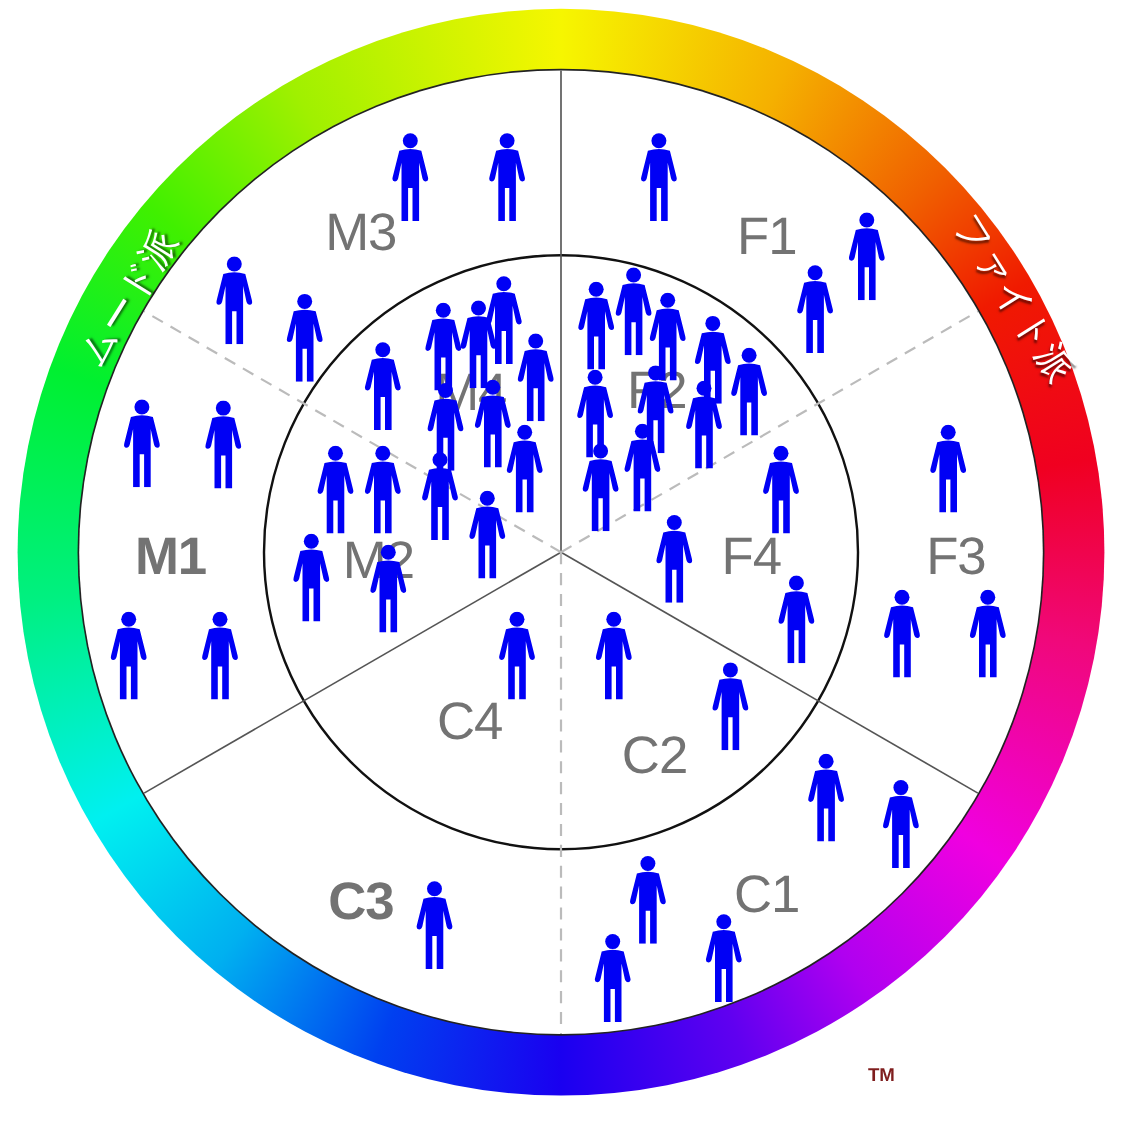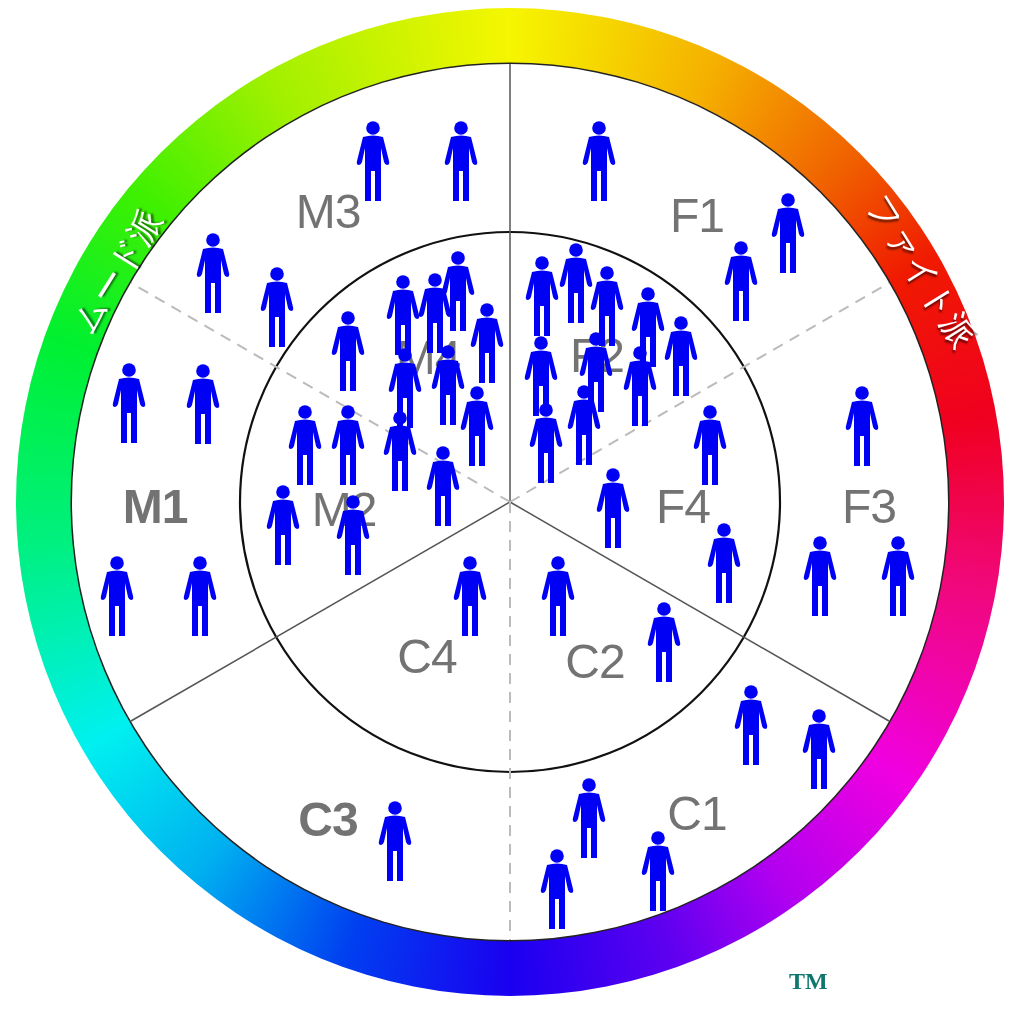--- a/index.html
+++ b/index.html
@@ -16,21 +16,21 @@
   }
   .ring-hole { position: absolute; border-radius: 50%; background: #fff;
                box-shadow: 0 0 0 1.5px #222; }
   svg.overlay { position: absolute; left: 0; top: 0; }
   .seg-label { position: absolute; font-size: 48px; color: #737373; transform: translate(-50%, -50%);
                letter-spacing: -1px; line-height: 1; white-space: nowrap; }
   .arc-label { position: absolute; color: #fff; font-size: 34px; font-family: "DejaVu Sans", sans-serif;
                text-shadow: 2px 2px 2px rgba(0,0,0,0.55); white-space: nowrap; line-height: 1;
                transform-origin: center center; }
   .person { position: absolute; width: 38px; height: 80px; }
-  .tm { position: absolute; left: 789px; top: 968px; font-weight: bold; font-size: 24px; color: #0f766e; font-family: Liberation Serif, serif; }
+  .tm { position: absolute; left: 789px; top: 968px; font-weight: bold; font-size: 17px; color: #7f1d1d; }
 </style>
 </head>
 <body>
 
 <div id="stage">
 
   <div class="ring" style="left:16px; top:8px; width:988px; height:988px;"></div>
   <div class="ring-hole" style="left:72px; top:64px; width:876px; height:876px;"></div>
 
   <svg class="overlay" width="1024" height="1022">
@@ -48,21 +48,21 @@
   <div id="seg-labels">
       <div class="seg-label" style="left: 155px; top: 507px; font-weight: bold;">M1</div>
       <div class="seg-label" style="left: 344px; top: 510px;">M2</div>
       <div class="seg-label" style="left: 328px; top: 212px;">M3</div>
       <div class="seg-label" style="left: 428px; top: 358px;">M4</div>
       <div class="seg-label" style="left: 697px; top: 216px;">F1</div>
       <div class="seg-label" style="left: 597px; top: 356px;">F2</div>
       <div class="seg-label" style="left: 869px; top: 507px; text-align: right;">F3</div>
       <div class="seg-label" style="left: 683px; top: 507px;">F4</div>
       <div class="seg-label" style="left: 697px; top: 814px;">C1</div>
-      <div class="seg-label" style="left: 595px; top: 662px;">C2</div>
+      <div class="seg-label" style="left: 595px; top: 688px;">C2</div>
       <div class="seg-label" style="left: 328px; top: 820px; font-weight: bold;">C3</div>
       <div class="seg-label" style="left: 427px; top: 657px;">C4</div>
     </div>
 
   <div id="people">
       <div class="person" title="M3" style="left: 354px; top: 121px;"><svg width="38" height="80" viewBox="0 0 38 80">
           <circle cx="19" cy="7" r="6.8" fill="#0000f5"></circle>
           <path d="M9 16 Q19 13 29 16 L35 40 Q36 44 33 44 Q31 44 30 41 L27 27 L27 80 L21 80 L21 50 L17 50 L17 80 L11 80 L11 27 L8 41 Q7 44 5 44 Q2 44 3 40 Z" fill="#0000f5"></path>
         </svg></div>
       <div class="person" title="M3" style="left: 442px; top: 121px;"><svg width="38" height="80" viewBox="0 0 38 80">

